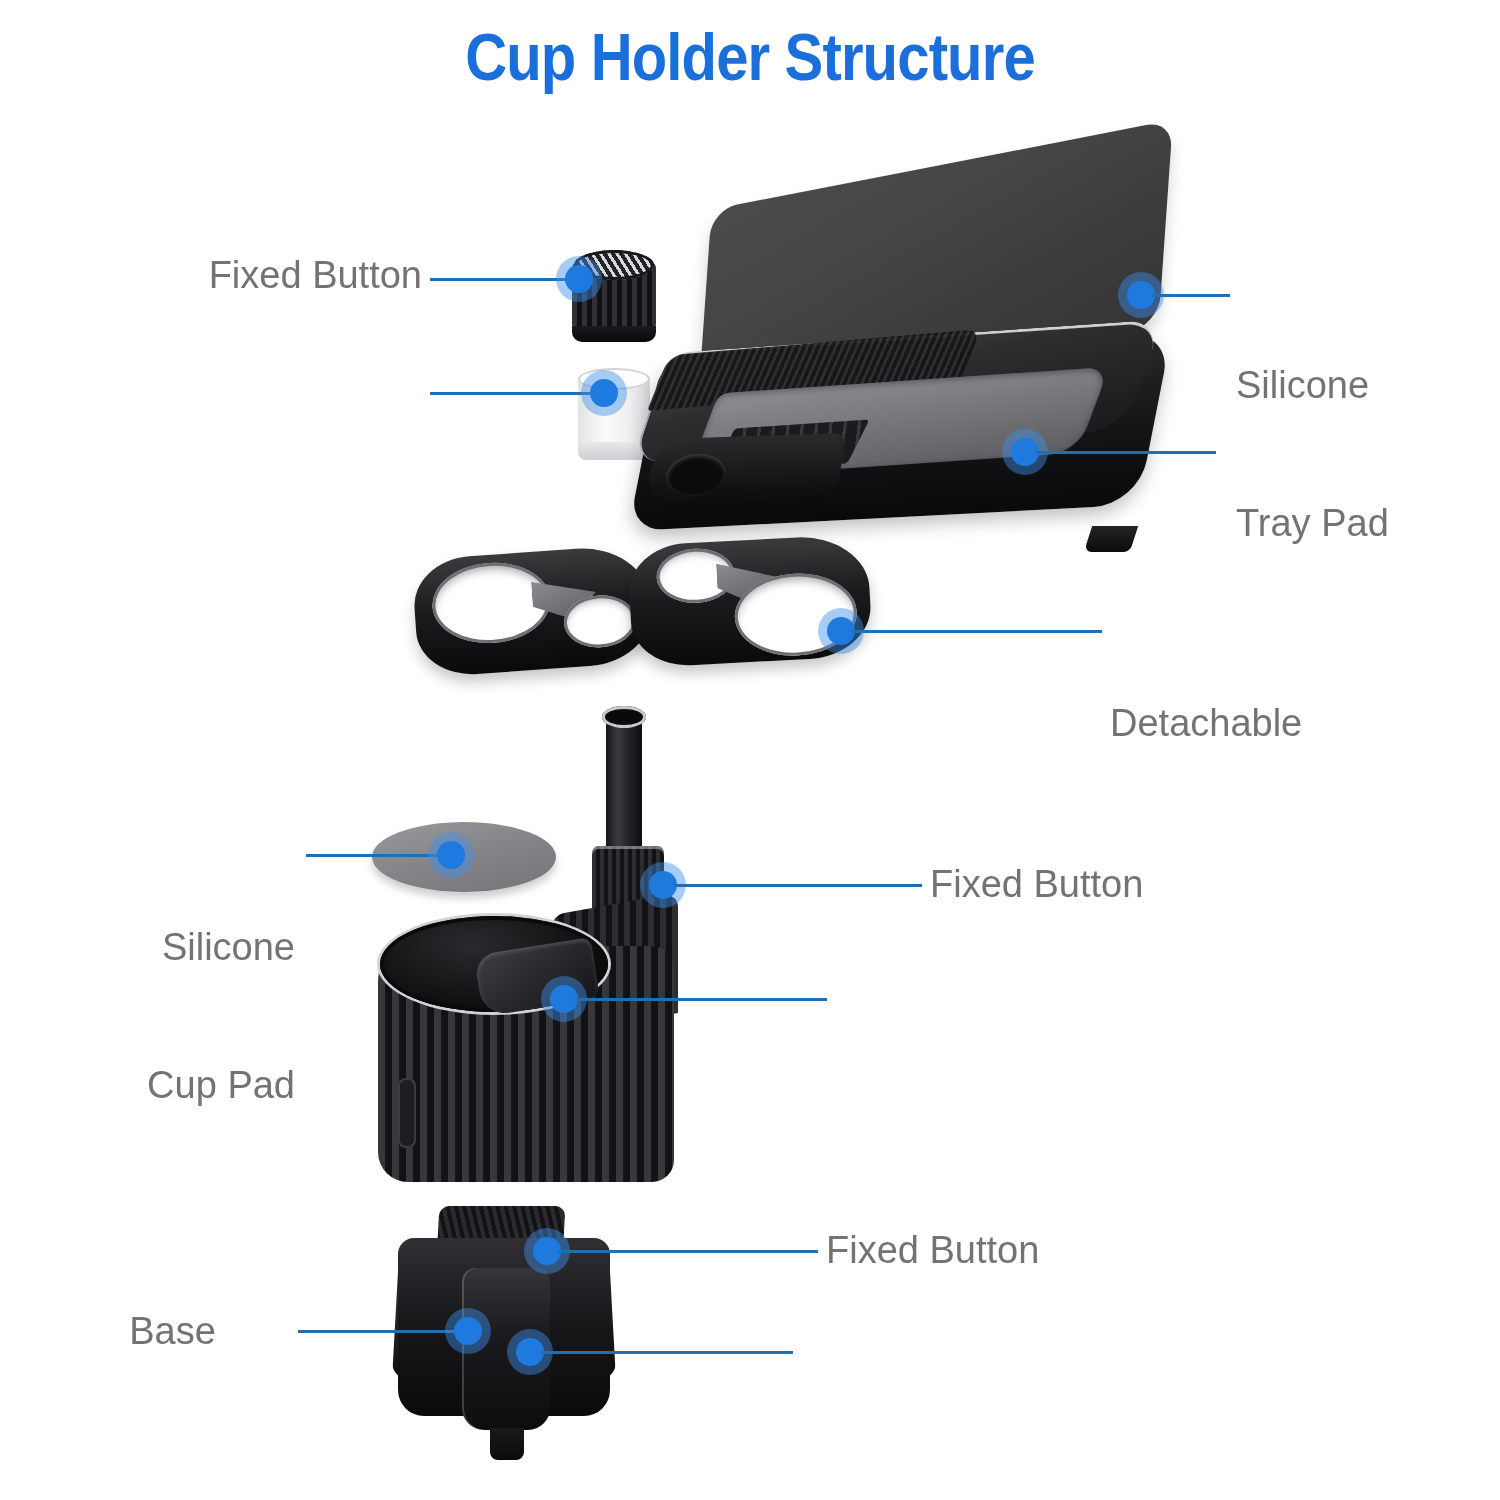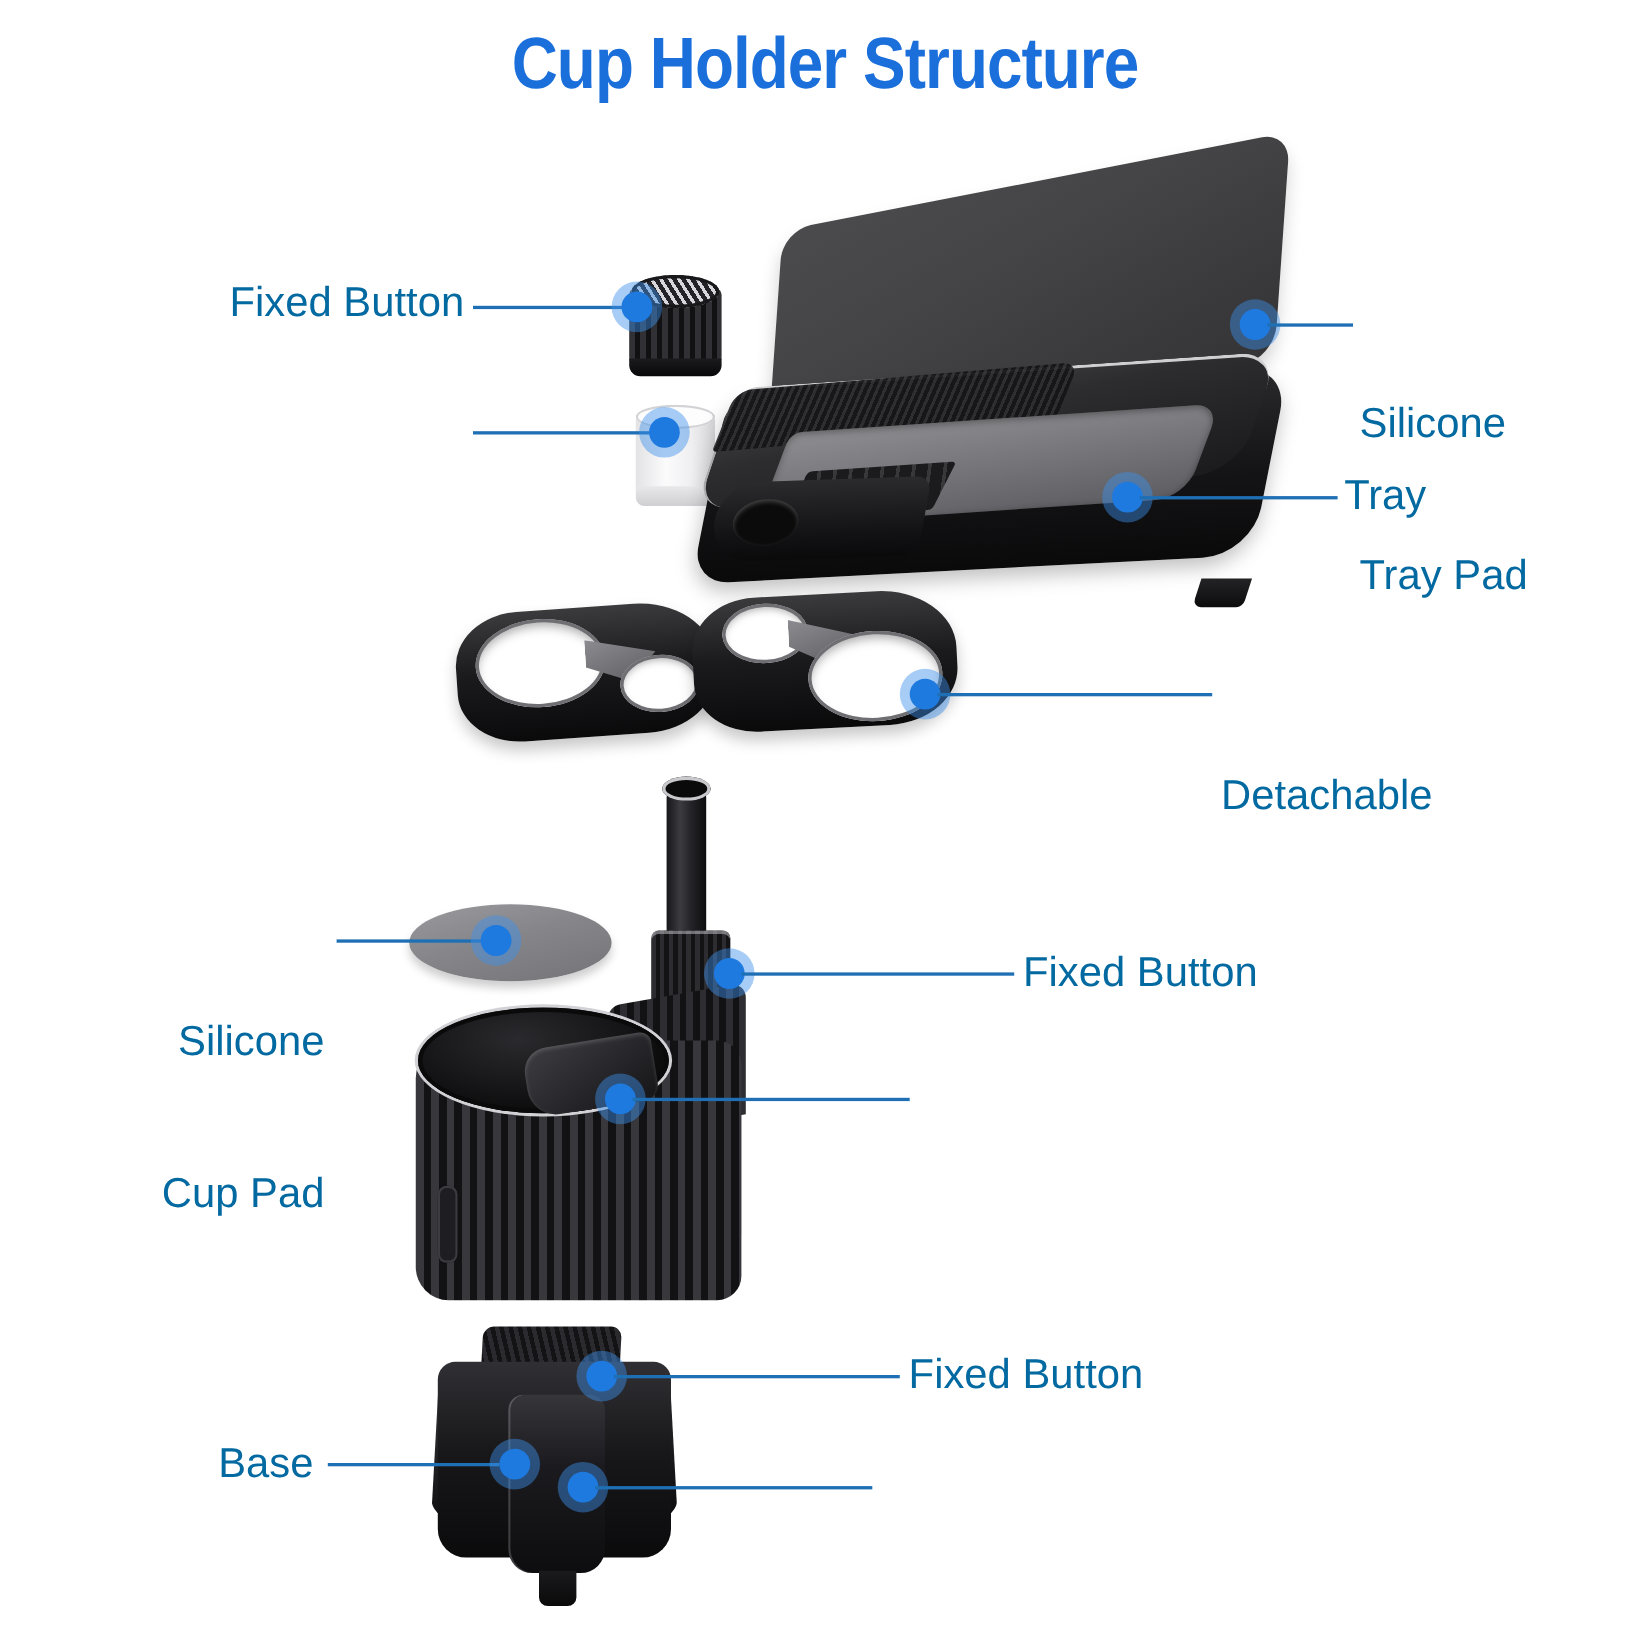--- a/index.html
+++ b/index.html
@@ -22,21 +22,21 @@
     transform:scaleX(.88);
     transform-origin:center top;
     white-space:nowrap;
   }
 
   
   .label{
     position:absolute;
     font-size:38px;line-height:46px;
     font-weight:400;
-    color:#0369a1;
+    color:#737373;
     white-space:pre;
     letter-spacing:0px;
   }
   .label.r{text-align:left;}
   .label.l{text-align:right;}
 
   
   .leader{
     position:absolute;height:3px;
     background:#1f6fb5;
@@ -347,21 +347,20 @@
 
   <div class="dot" style="left:1118px;top:272px;"></div>
   <div class="leader" style="left:1152px;top:294px;width:78px;"></div>
   <div class="label r" style="left:1236px;top:270px;width:270px;">
     <div>Silicone</div>
     <div>Tray Pad</div>
   </div>
 
   <div class="dot" style="left:1002px;top:429px;"></div>
   <div class="leader" style="left:1036px;top:451px;width:180px;"></div>
-  <div class="label r" style="left:1222px;top:428px;width:230px;">Tray</div>
 
   <div class="dot" style="left:818px;top:608px;"></div>
   <div class="leader" style="left:852px;top:630px;width:250px;"></div>
   <div class="label r" style="left:1110px;top:608px;width:310px;">
     <div>Detachable</div>
   </div>
 
   <div class="label l" style="left:60px;top:832px;width:235px;">
     <div>Silicone</div>
     <div>Cup Pad</div>
@@ -373,20 +372,20 @@
   <div class="leader" style="left:674px;top:884px;width:248px;"></div>
   <div class="label r" style="left:930px;top:861px;width:330px;">Fixed Button</div>
 
   <div class="dot" style="left:541px;top:976px;"></div>
   <div class="leader" style="left:575px;top:998px;width:252px;"></div>
 
   <div class="dot" style="left:524px;top:1228px;"></div>
   <div class="leader" style="left:558px;top:1250px;width:260px;"></div>
   <div class="label r" style="left:826px;top:1227px;width:330px;">Fixed Button</div>
 
-  <div class="label l" style="left:60px;top:1308px;width:225px;">Base</div>
+  <div class="label l" style="left:60px;top:1308px;width:225px;text-align:center;">Base</div>
   <div class="leader" style="left:298px;top:1330px;width:156px;"></div>
   <div class="dot" style="left:445px;top:1308px;"></div>
 
   <div class="dot" style="left:507px;top:1329px;"></div>
   <div class="leader" style="left:541px;top:1351px;width:252px;"></div>
 
 </div>
 
 </body></html>

